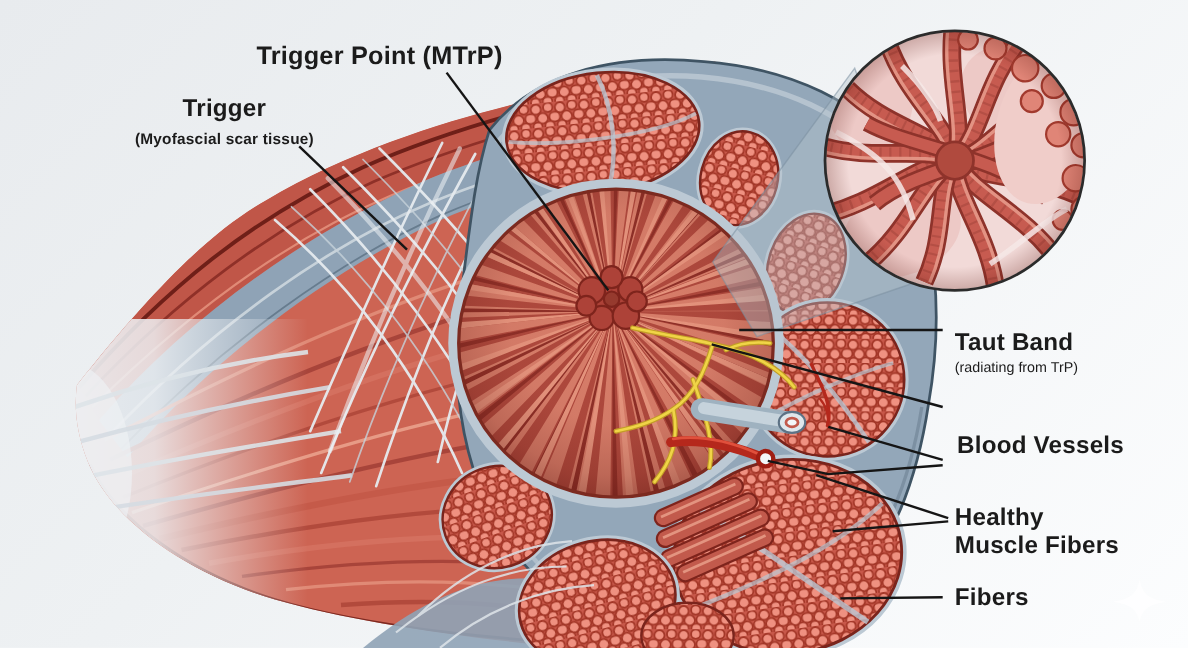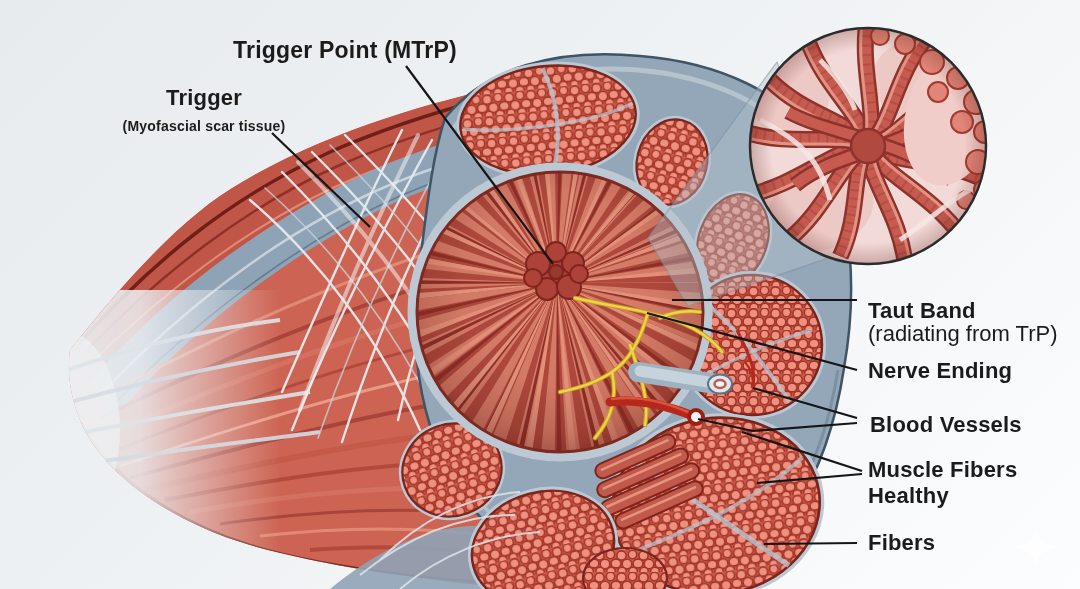--- a/index.html
+++ b/index.html
@@ -10,28 +10,28 @@
   .stage{
     position:relative; width:1080px; height:589px; overflow:hidden;
     background:linear-gradient(135deg, var(--background_top) 0%, #eef1f3 40%, var(--background_bottom) 100%);
     font-family:Liberation Sans, sans-serif;
   }
   .stage svg{position:absolute; left:0; top:0;}
   .lbl{
     position:absolute; color:var(--label_text); font-weight:600;
     font-size:22px; line-height:26px; white-space:nowrap; letter-spacing:0.2px;
   }
-  .lbl .sub{font-weight:400; font-size:22px; line-height:20px; letter-spacing:0;}
+  .lbl .sub{font-weight:400; font-size:13px; line-height:20px; letter-spacing:0;}
   .lbl.centered{transform:translateX(-50%); text-align:center;}
   #lbl-trigger{left:345px; top:37px; font-size:23px;}
   #lbl-adhesion{left:204px; top:84px; font-size:22px; line-height:28px;}
   #lbl-adhesion .sub2{font-size:14px; font-weight:600;}
   #lbl-taut{left:868px; top:287px;margin-top:11px;}
   #lbl-nerve{left:868px; top:358px;}
-  #lbl-blood{left:870px; top:412px;}
+  #lbl-blood{left:870px; top:392px;}
   #lbl-healthy{left:868px; top:457px;}
   #lbl-fascia{left:868px; top:530px;}
 </style>
 </head>
 <body>
 
 <div class="stage">
 
 <svg width="1080" height="589" viewBox="0 0 1080 589" aria-hidden="true">
   <defs>
@@ -334,30 +334,27 @@
 <div class="lbl centered" id="lbl-adhesion">
   <div>Trigger</div>
   <div class="sub2">(Myofascial scar tissue)</div>
 </div>
 
 <div class="lbl" id="lbl-taut">
   <div>Taut Band</div>
   <div class="sub">(radiating from TrP)</div>
 </div>
 
-<div class="lbl" id="lbl-nerve">
-  <div>Nerve Ending</div>
-</div>
 
 <div class="lbl" id="lbl-blood">
   <div>Blood Vessels</div>
 </div>
 
 <div class="lbl" id="lbl-healthy">
+  <div>Healthy</div>
   <div>Muscle Fibers</div>
-  <div>Healthy</div>
 </div>
 
 <div class="lbl" id="lbl-fascia">
   <div>Fibers</div>
 </div>
 
 </div>
 
 </body></html>

